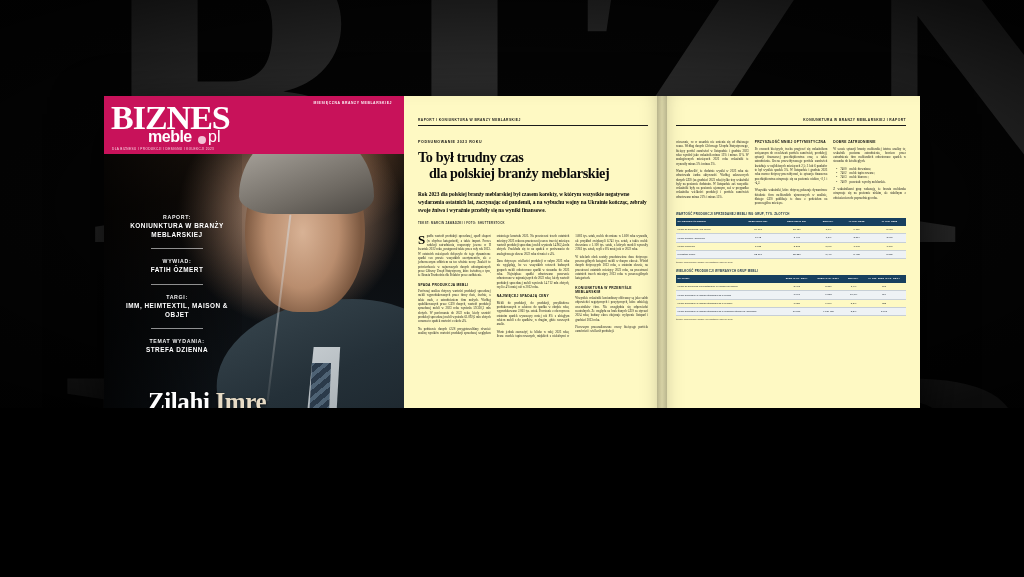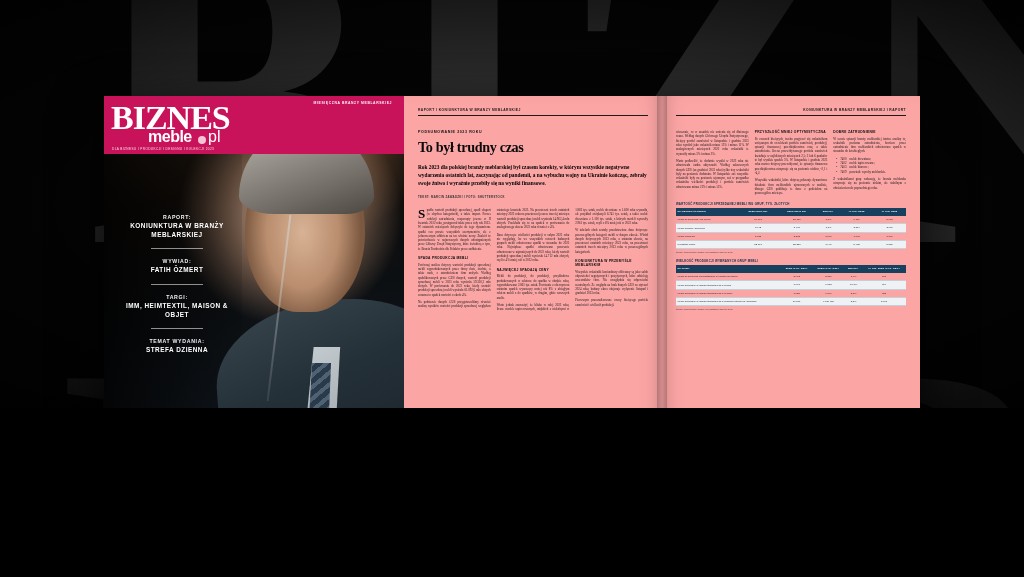--- a/index.html
+++ b/index.html
@@ -98,22 +98,22 @@
     font-family:"Liberation Serif",serif;font-weight:700;font-size:25px;letter-spacing:-.4px;
     color:#fff;text-shadow:0 1px 3px rgba(0,0,0,.7);}
   .cover-name .accent{color:#e8dcc6;}
   .cover-deck{position:absolute;left:44px;top:323px;width:212px;
     background:rgba(233,233,231,.92);padding:6px 8px 7px;
     font-family:"Liberation Serif",serif;font-size:7.4px;line-height:1.42;color:#14181c;font-weight:700;}
 
   
   .pages{position:absolute;left:300px;top:0;width:516px;height:392px;background:#fbfbf9;
     display:flex;}
-  .page{position:relative;width:50%;height:100%;padding:12px 14px 0;box-sizing:border-box;
-    background:#fca5a5;}
+  .page{position:relative;width:50%;height:100%;padding:22px 14px 0;box-sizing:border-box;
+    background:#fef9c3;}
   .page.left{box-shadow:inset -14px 0 22px -16px rgba(0,0,0,.35);}
   .page.right{box-shadow:inset 14px 0 22px -16px rgba(0,0,0,.35);}
   .gutter{position:absolute;left:50%;top:0;width:10px;height:100%;transform:translateX(-50%);
     background:linear-gradient(90deg,rgba(0,0,0,.20),rgba(0,0,0,.03) 45%,rgba(0,0,0,.03) 55%,rgba(0,0,0,.20));}
 
   .runhead{display:flex;align-items:center;font-family:"Liberation Sans",sans-serif;
     font-size:3.3px;letter-spacing:.45px;font-weight:700;color:#1b1b1b;text-transform:uppercase;
     padding-bottom:3px;border-bottom:1.1px solid #1b1b1b;margin-bottom:14px;}
   .runhead.r{justify-content:flex-end;}
 
@@ -210,30 +210,35 @@
           <div class="rail-kick">TARGI:</div>
           <div class="rail-val">IMM, HEIMTEXTIL, MAISON &amp; OBJET</div>
         </div>
         <div class="rail-sep"></div>
         <div>
           <div class="rail-kick">TEMAT WYDANIA:</div>
           <div class="rail-val">STREFA DZIENNA</div>
         </div>
       </div>
 
+      <div class="cover-name">
+        <span>Zilahi</span>
+        <span class="accent">Imre</span>
+      </div>
     </div>
 
     <div class="pages">
 
       <div class="page left">
         <div class="runhead">RAPORT  I  KONIUNKTURA W BRANŻY MEBLARSKIEJ</div>
 
         <div class="kicker">PODSUMOWANIE 2023 ROKU</div>
         <div class="headline">
           <span>To był trudny czas</span>
+          <span class="l2">dla polskiej branży meblarskiej</span>
         </div>
         <div class="lead">Rok 2023 dla polskiej branży meblarskiej był czasem korekty, w którym wszystkie negatywne wydarzenia ostatnich lat, zaczynając od pandemii, a na wybuchu wojny na Ukrainie kończąc, zebrały swoje żniwo i wyraźnie przebiły się na wyniki finansowe.</div>
         <div class="byline">TEKST: MARCIN ZAWADZKI  I  FOTO: SHUTTERSTOCK</div>
 
         <div class="cols">
           <p class="para first">Spadła wartość produkcji sprzedanej, spadł eksport (w obydwu kategoriach), a także import. Proces redukcji zatrudnienia, rozpoczęty jeszcze w II kwartale 2022 roku, postępował także przez cały rok 2023. W ostatnich miesiącach dołączyło do tego dynamiczne spadki cen prawie wszystkich asortymentów, ale z jednoczesnym odbiciem na ten właśnie nowy. Znaleźć to potwierdzenie w najnowszych danych udostępnionych przez Główny Urząd Statystyczny, które świadczą o tym, że Branża Trudnościa dla Polaków przez zadłużenie.</p>
           <div class="subhead">SPADA PRODUKCJA MEBLI</div>
           <p class="para">Porównaj analiza dotyczy wartości produkcji sprzedanej mebli wyprodukowanych przez firmy duże, średnie, a także małe, z zatrudnieniem firm małych. Według opublikowanych przez GUS danych, wartość produkcji sprzedanej mebli w 2023 roku wyniosła 59.350,3 mln złotych. W porównaniu do 2022 roku, kiedy wartość produkcji sprzedanej mebli wyniosła 61.092,6 mln złotych oznacza to spadek wartości o około 4%.</p>
           <p class="para">Na podstawie danych GUS przygotowaliśmy również analizę wyników wartości produkcji sprzedanej względem ostatniego kwartału 2023. Na przestrzeni trzech ostatnich miesięcy 2023 roku na przestrzeni jeszcze trzeciej miesiąca wartość produkcji sprzedanej mebli wyniosła 14.962,4 mln złotych. Przekłada się to na spadek w porównaniu do analogicznego okresu 2022 roku również o 4%.</p>
 

